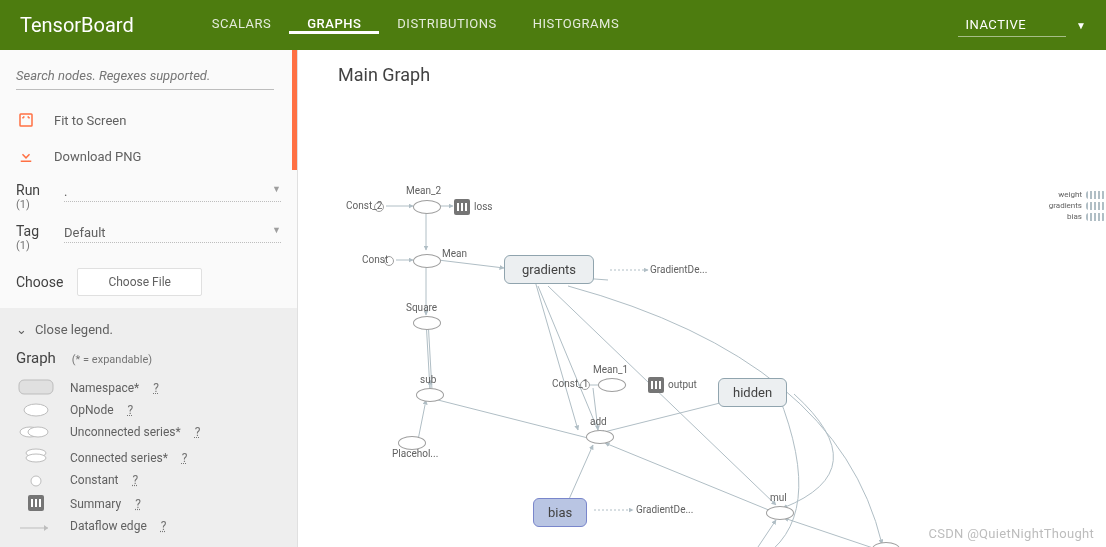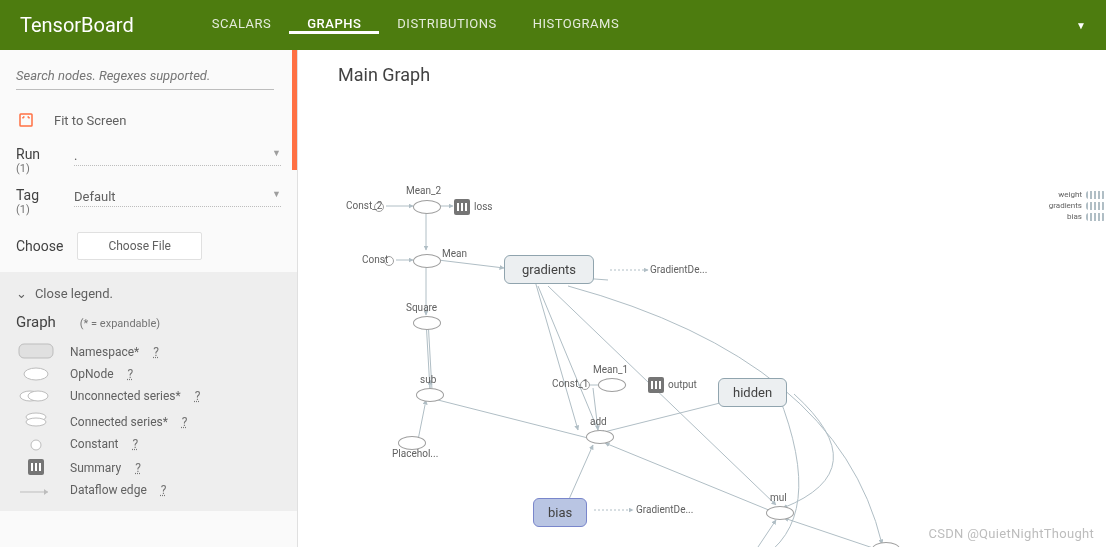--- a/index.html
+++ b/index.html
@@ -17,33 +17,33 @@
     .main { display: flex; height: calc(100% - 50px); }
     .sidebar { width: 298px; background: #fafafa; border-right: 1px solid #e0e0e0; padding: 12px 16px; overflow-y: auto; font-size: 13px; color: #616161; position: relative; }
     .orange-bar { position: absolute; right: 0; top: 0; width: 5px; height: 120px; background: #ff7043; }
     
     .search-input { width: 258px; border: none; border-bottom: 1px solid #bdbdbd; background: transparent; padding: 6px 0; font-size: 13px; color: #616161; font-style: italic; outline: none; margin-bottom: 12px; }
     
     .action-row { display: flex; align-items: center; gap: 18px; padding: 8px 0; cursor: pointer; }
     .action-icon { width: 20px; height: 20px; color: #ff7043; display: flex; align-items: center; justify-content: center; }
     .action-label { color: #616161; }
     
-    .control-row { display: flex; align-items: flex-start; gap: 18px; padding: 8px 0 4px; }
+    .control-row { display: flex; align-items: flex-start; gap: 8px; padding: 8px 0 4px; }
     .control-label-col { width: 40px; }
     .control-label { color: #424242; font-size: 14px; }
     .control-sub { font-size: 11px; color: #757575; }
     .control-select { flex: 1; border: none; border-bottom: 1px dotted #bdbdbd; font-size: 13px; color: #616161; padding: 2px 0; cursor: pointer; display: flex; justify-content: space-between; }
     
     .upload-row { display: flex; align-items: center; gap: 14px; padding: 12px 0; }
     .upload-label { color: #424242; font-size: 14px; }
     .choose-file-btn { background: #fff; border: 1px solid #e0e0e0; border-radius: 2px; padding: 6px 30px; font-size: 12px; color: #616161; cursor: pointer; text-align: right; }
     
     .legend-section { background: #eeeeee; margin: 0 -16px; padding: 10px 16px; }
     .legend-header { display: flex; align-items: center; gap: 8px; cursor: pointer; padding: 4px 0; }
-    .legend-title-row { display: flex; align-items: baseline; gap: 24px; padding: 8px 0; }
+    .legend-title-row { display: flex; align-items: baseline; gap: 16px; padding: 8px 0; }
     .legend-title { font-size: 15px; color: #424242; }
     .legend-hint { font-size: 11px; color: #757575; }
     .legend-item { display: flex; align-items: flex-end; gap: 14px; padding: 4px 0; font-size: 12px; color: #616161; }
     .legend-icon { width: 40px; display: flex; justify-content: center; }
     .legend-help { color: #757575; text-decoration: underline dotted; cursor: help; }
     
     .canvas { flex: 1; background: #fff; position: relative; overflow: hidden; }
     .canvas-title { position: absolute; top: 14px; left: 40px; font-size: 18px; color: #424242; font-weight: 400; }
     
     .graph { position: absolute; top: 50px; left: 20px; right: 0; bottom: 0; }
@@ -73,37 +73,48 @@
 
 <div class="header">
   <div class="brand">TensorBoard</div>
   <div class="tabs">
     <div class="tab">SCALARS</div>
     <div class="tab active">GRAPHS</div>
     <div class="tab">DISTRIBUTIONS</div>
     <div class="tab">HISTOGRAMS</div>
   </div>
   <div class="header-right">
+    <div class="inactive-select">
+      <span>INACTIVE</span>
+    </div>
     <span class="dropdown-arrow">▼</span>
   </div>
 </div>
 
 <div class="main">
   <div class="sidebar">
     <div class="orange-bar"></div>
     <input class="search-input" placeholder="Search nodes. Regexes supported." style="">
     
     <div class="action-row">
       <span class="action-icon">
         <svg width="18" height="18" viewBox="0 0 24 24" fill="none" stroke="#ff7043" stroke-width="2">
             <rect x="4" y="4" width="16" height="16" rx="1"></rect>
             <path d="M8 8h2M8 8v2M16 8h-2M16 8v2"></path>
           </svg>
       </span>
       <span class="action-label">Fit to Screen</span>
+    </div>
+    <div class="action-row">
+      <span class="action-icon">
+        <svg width="18" height="18" viewBox="0 0 24 24" fill="#ff7043">
+            <path d="M12 3v10l-4-4-1.4 1.4L12 16l5.4-5.6L16 9l-4 4V3h0zM5 18h14v2H5z"></path>
+          </svg>
+      </span>
+      <span class="action-label">Download PNG</span>
     </div>
     
     <div class="control-row">
       <div class="control-label-col">
         <div class="control-label">Run</div>
         <div class="control-sub">(1)</div>
       </div>
       <div class="control-select">
         <span>.</span>
           <span class="caret">▼</span>

